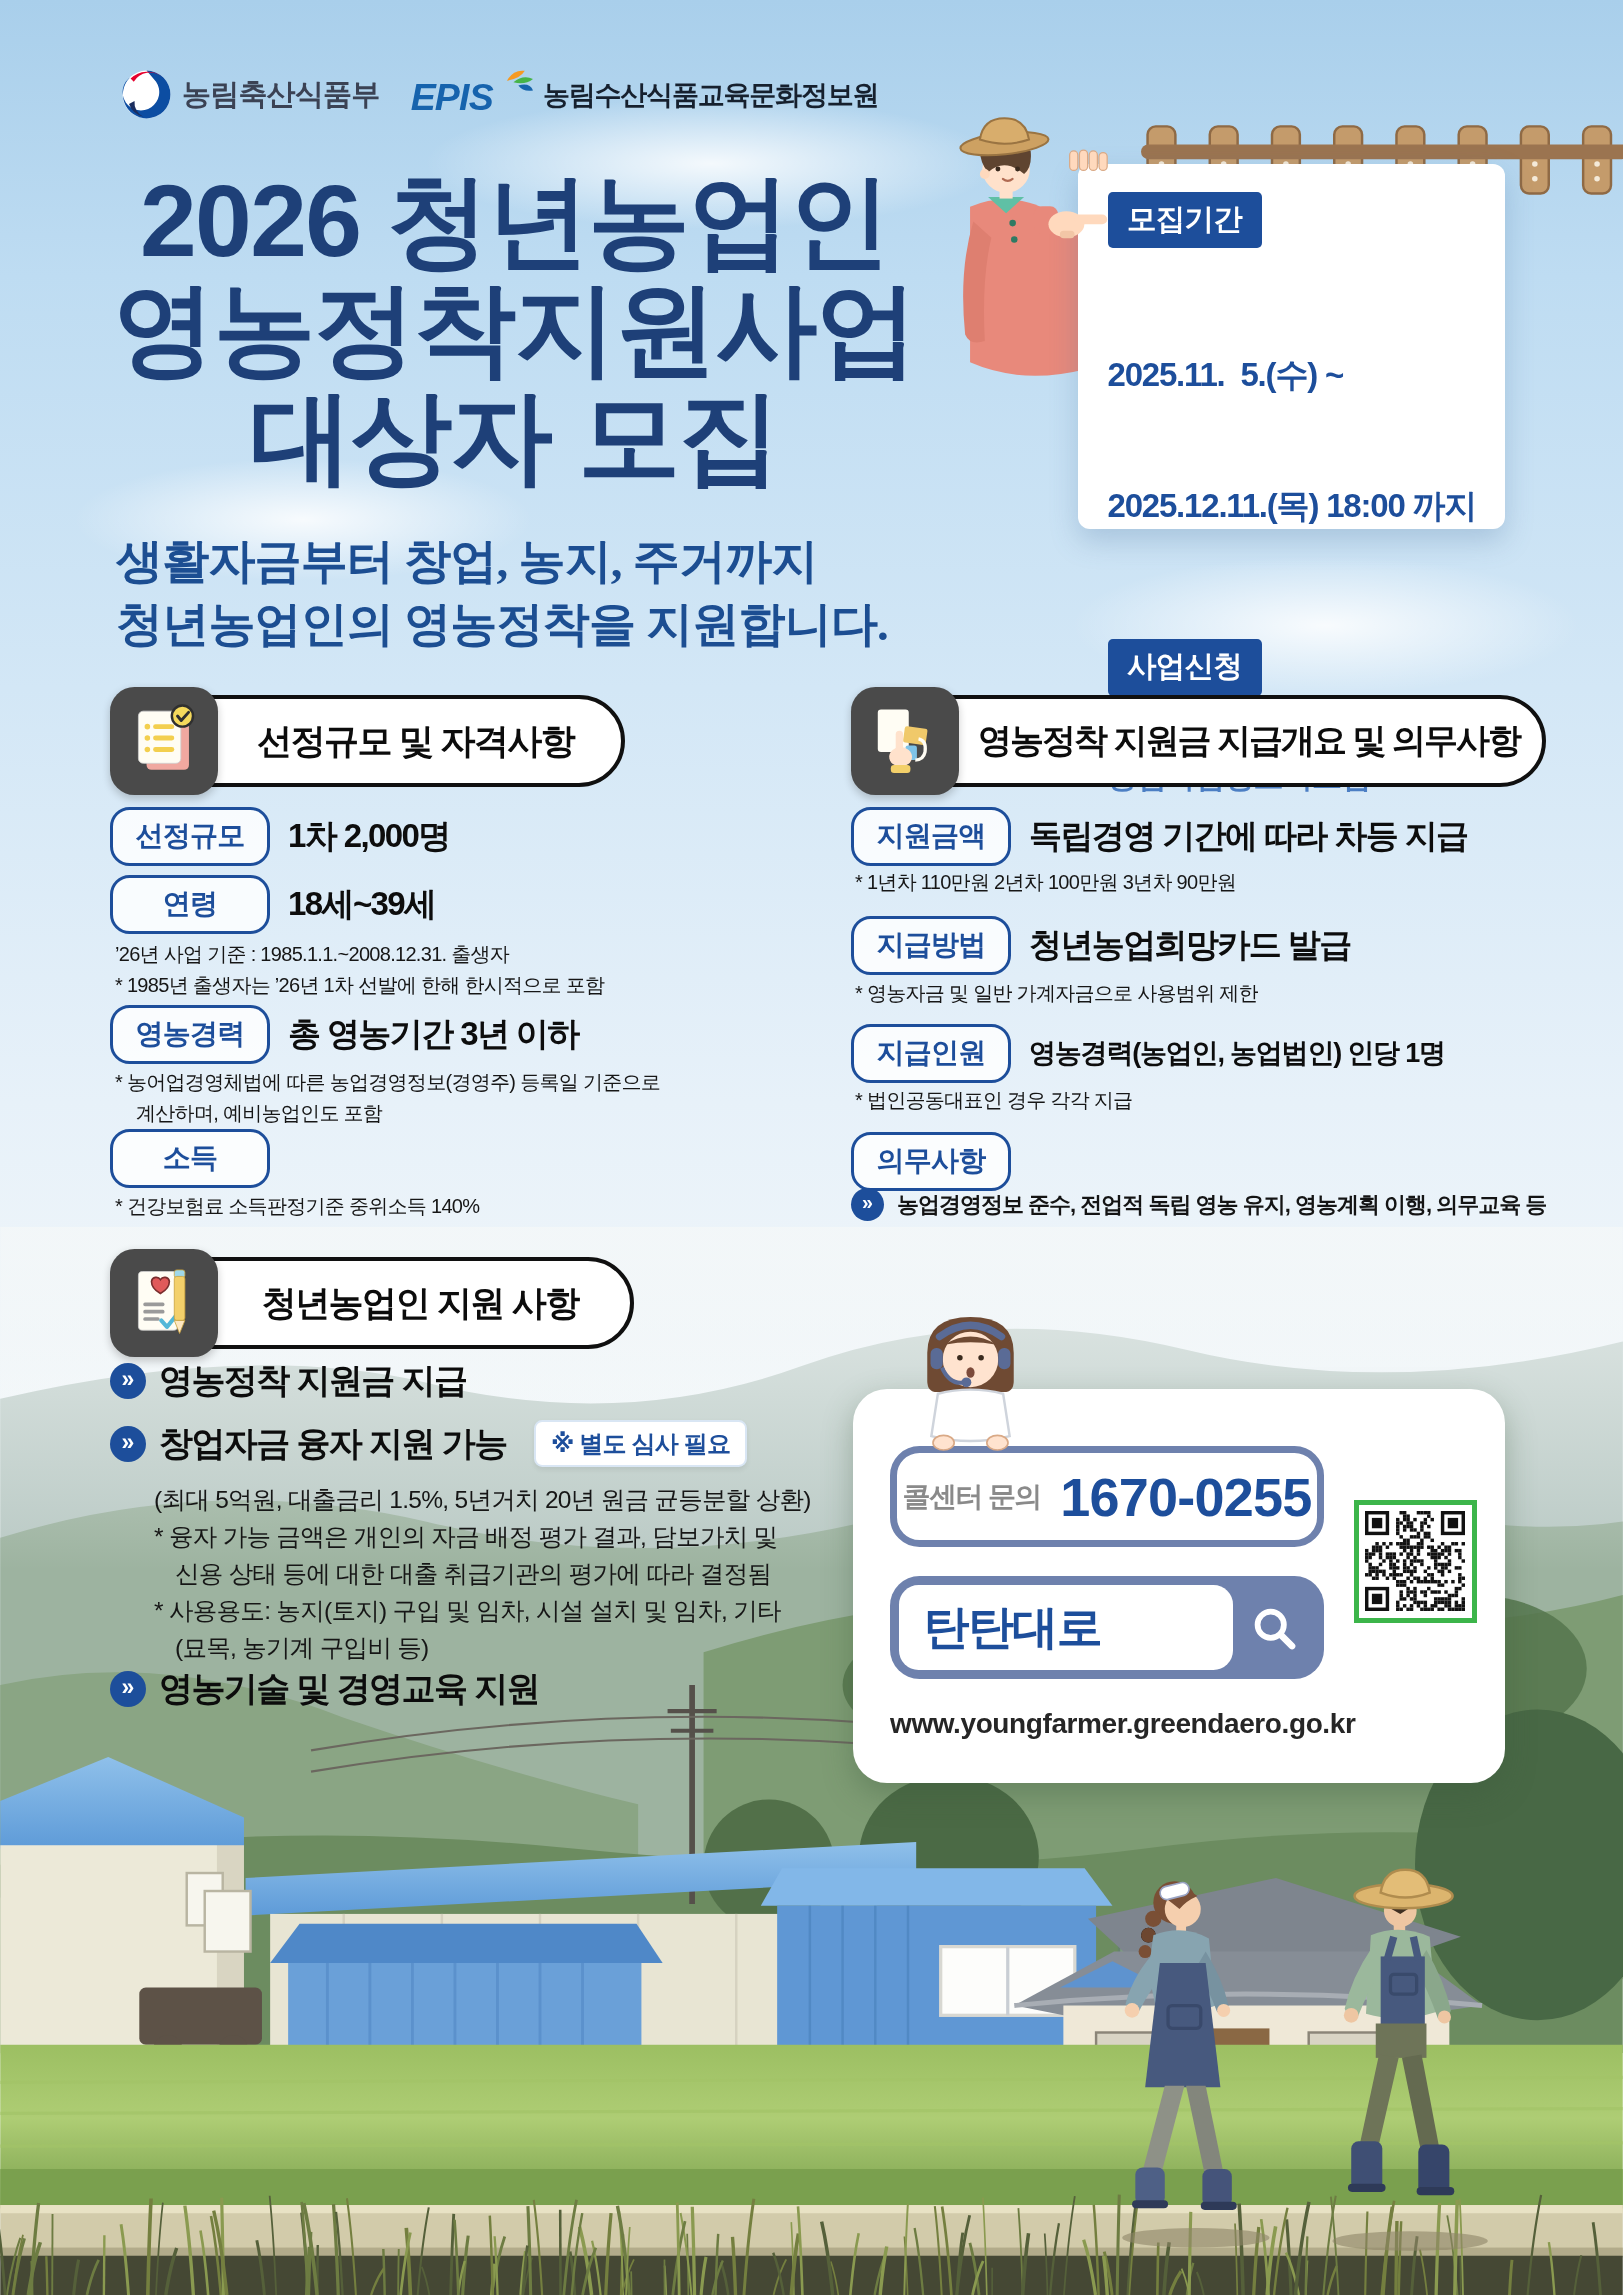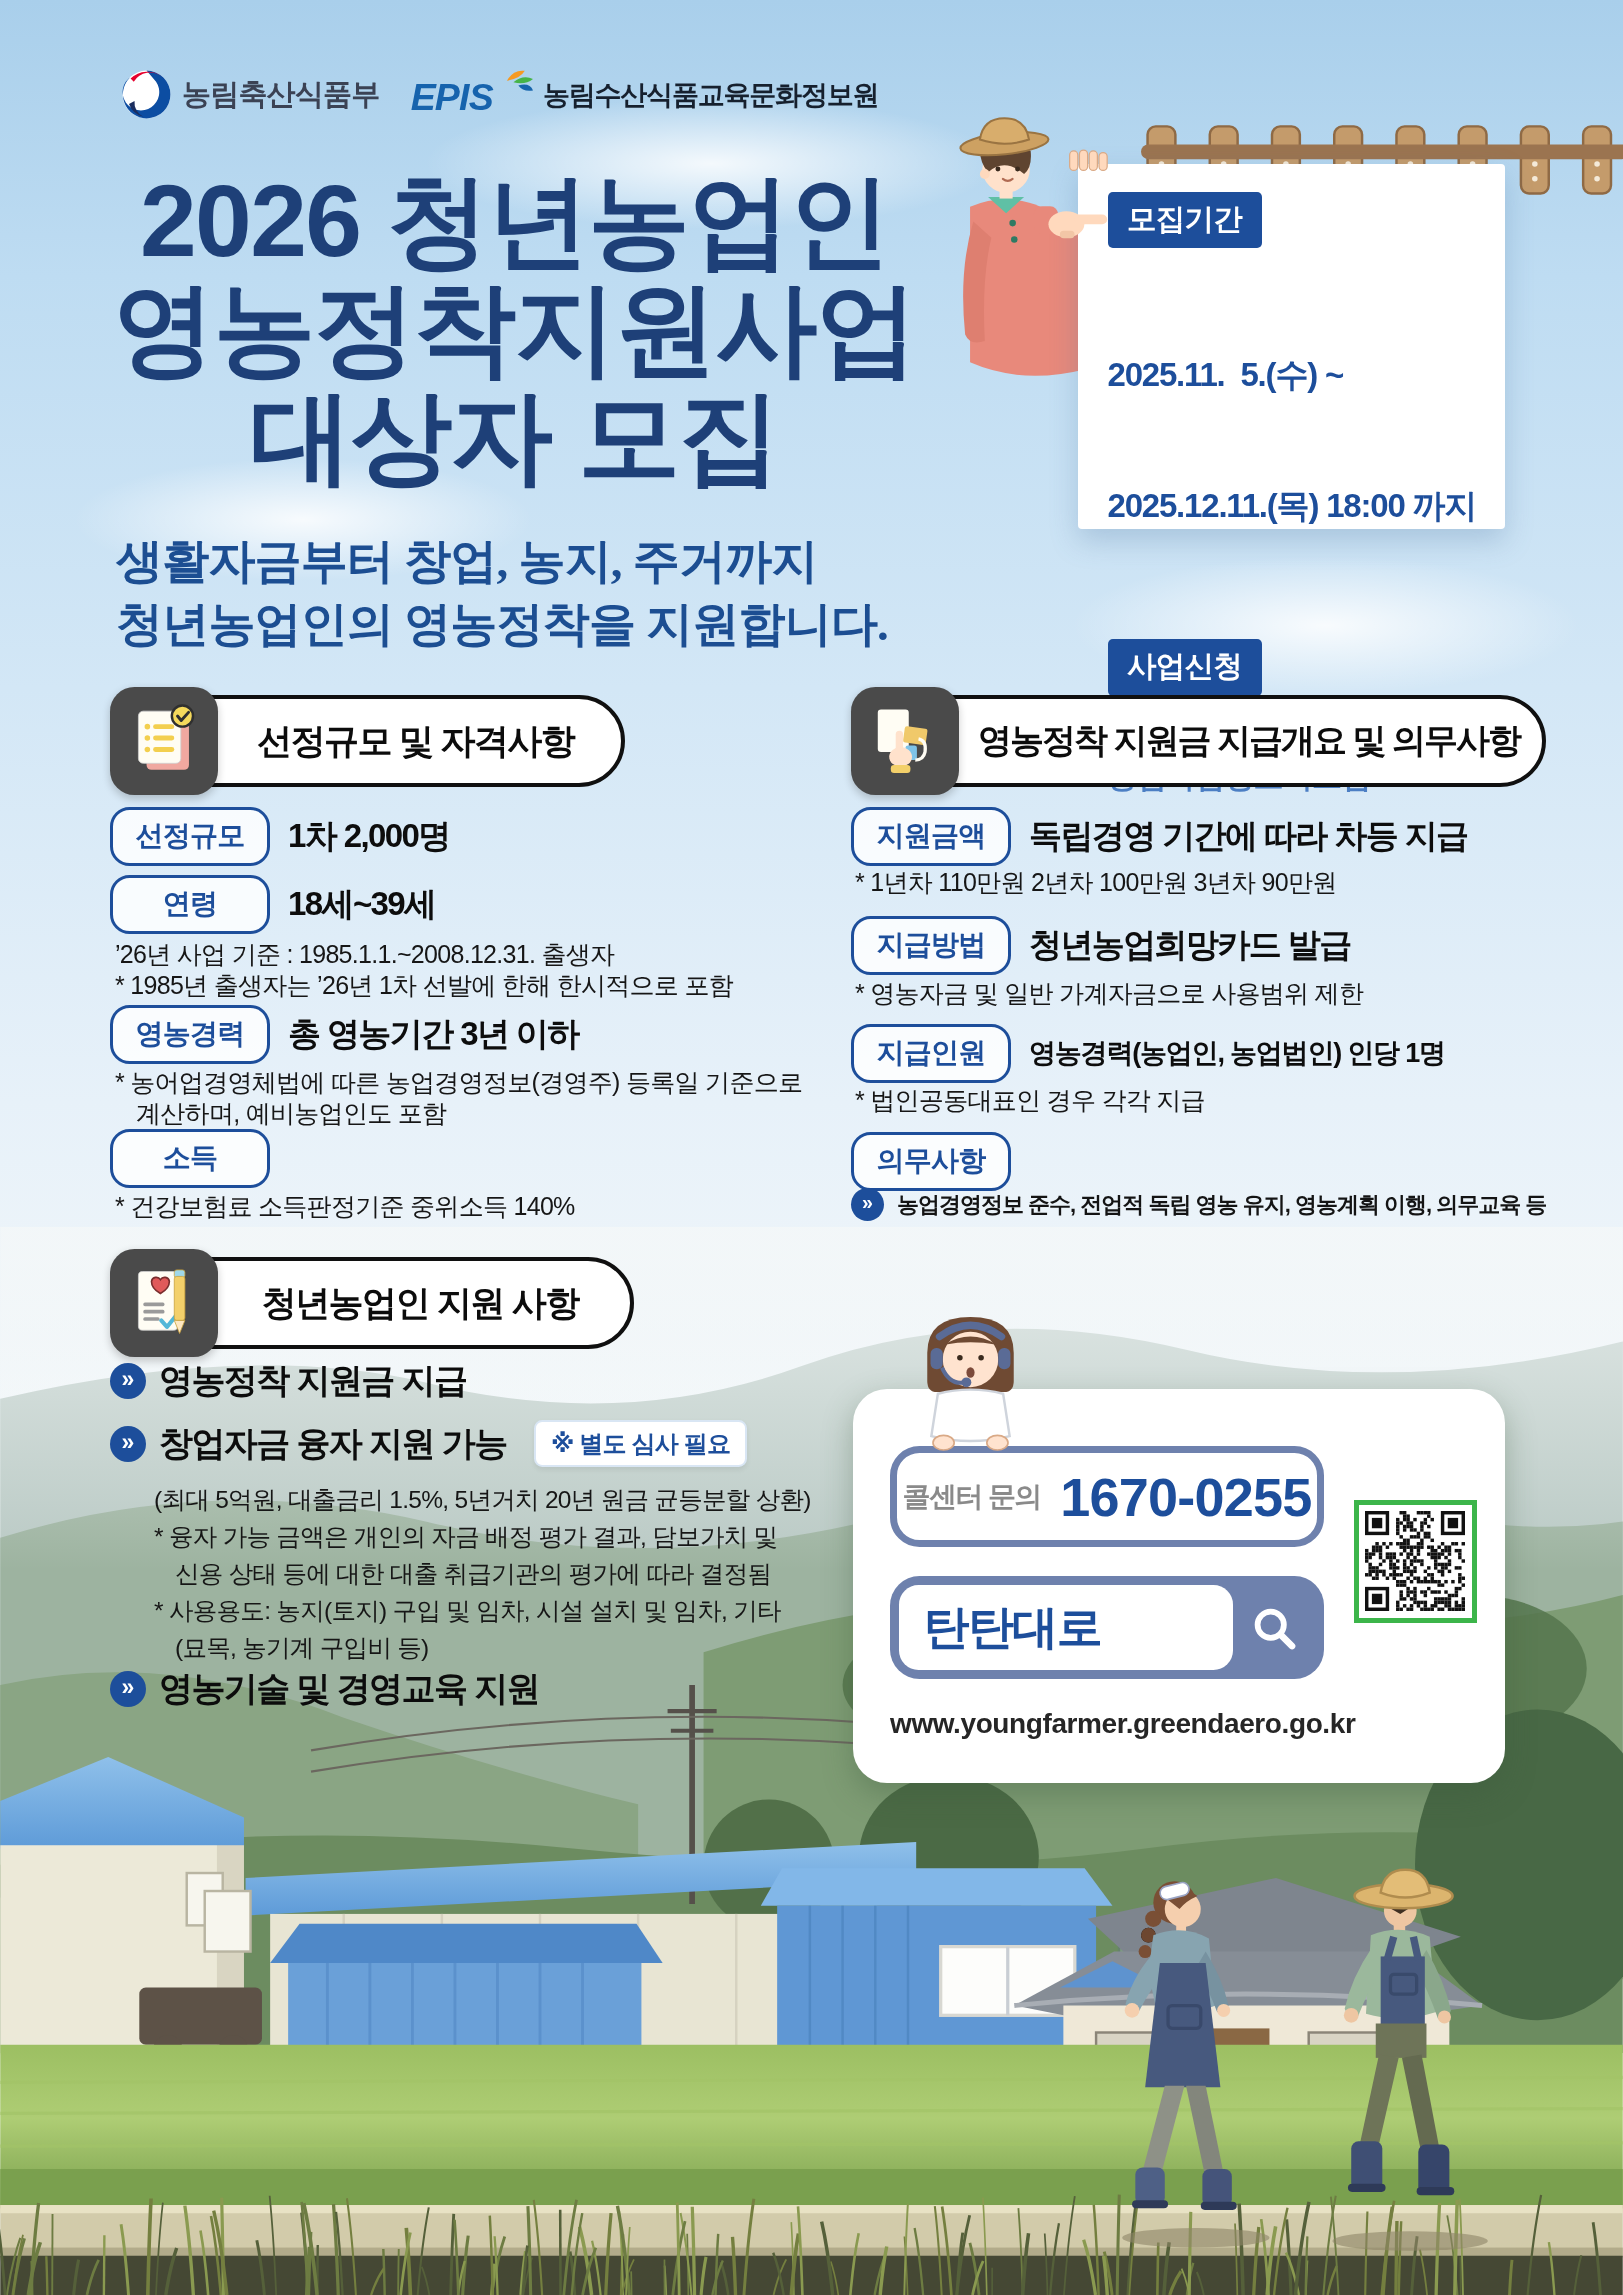--- a/index.html
+++ b/index.html
@@ -11,21 +11,21 @@
   
   .logos{position:absolute;left:121px;top:69px;display:flex;align-items:center;gap:29.5px;z-index:4;}
   .logo-unit{display:flex;align-items:center;gap:10px;}
   .mafra-text{font-size:29px;font-weight:700;color:#3b4254;letter-spacing:-0.8px;}
   .epis-text{font-size:27px;font-weight:800;color:#16202e;letter-spacing:-1.2px;}
   
   .fence{position:absolute;left:1141px;top:118px;z-index:1;}
   .farmer-char{position:absolute;left:916px;top:115px;z-index:1;}
   .farmer-hand{position:absolute;left:1032px;top:146px;z-index:3;}
   .ncard{position:absolute;left:1078px;top:164px;width:427px;height:365px;background:#fff;
-    border-radius:4px;box-shadow:0 11.5px 28px rgba(80,120,160,.28);z-index:2;
+    border-radius:12px;box-shadow:0 11.5px 28px rgba(80,120,160,.28);z-index:2;
     padding:28px 0 0 29.5px;box-sizing:border-box;}
   .pill-badge{display:inline-block;background:var(--navy,#1d4e9b);color:#fff;font-size:29.5px;
     font-weight:900;padding:8.2px 19.6px;border-radius:4.9px;letter-spacing:-0.8px;}
   .ncard-dates{margin-top:18px;font-size:33px;font-weight:900;color:var(--navy,#1d4e9b);
     line-height:1.32;letter-spacing:-1.2px;white-space:pre;}
   .ncard-apply{margin-top:24.5px;}
   .ncard-url{margin-top:16.4px;font-size:33px;font-weight:800;color:var(--navy,#1d4e9b);letter-spacing:-0.8px;}
   .ncard-system{margin-top:6.5px;font-size:30px;font-weight:600;color:var(--link-blue,#4c7fc4);letter-spacing:-0.8px;}
   
   .title{position:absolute;left:113px;top:167px;z-index:2;color:var(--title-navy,#1e4078);
@@ -41,21 +41,21 @@
   .sec-wide .sec-pill{font-size:34px;letter-spacing:-2px;padding:0 21px 0 75px;}
   .sec-icon{position:absolute;left:0;top:-8.2px;width:108px;height:108px;background:#4a4a4a;
     border-radius:24.5px;display:flex;align-items:center;justify-content:center;box-shadow:0 3.3px 8.2px rgba(0,0,0,.2);}
   
   .row{position:absolute;display:flex;align-items:center;gap:18px;z-index:2;}
   .rbadge{min-width:160px;box-sizing:border-box;border:3.3px solid var(--navy,#1d4e9b);border-radius:19.6px;
     padding:7.4px 14.7px;font-size:28px;font-weight:900;color:var(--navy,#1d4e9b);background:rgba(255,255,255,.82);
     text-align:center;letter-spacing:-0.8px;}
   .rlabel{font-size:33px;font-weight:900;color:#0d0d0d;letter-spacing:-1.6px;white-space:nowrap;}
   .row.small .rlabel{font-size:27px;letter-spacing:-1.2px;}
-  .note{position:absolute;font-size:25px;font-weight:500;color:#161616;line-height:31px;
+  .note{position:absolute;font-size:20px;font-weight:500;color:#161616;line-height:31px;
     letter-spacing:-0.7px;z-index:2;white-space:nowrap;}
   .note .ind{display:block;padding-left:21px;}
   .bullet-row{position:absolute;display:flex;align-items:center;gap:13px;z-index:2;}
   .bdot{width:36px;height:36px;min-width:36px;border-radius:50%;background:var(--navy,#1d4e9b);color:#fff;
     display:flex;align-items:center;justify-content:center;font-size:23px;font-weight:900;padding-bottom:3.3px;box-sizing:border-box;}
   .btext{font-size:34px;font-weight:900;color:#0c0c0c;letter-spacing:-1.6px;white-space:nowrap;}
   .btext-sm{font-size:22px;font-weight:600;color:#141414;letter-spacing:-1px;white-space:nowrap;}
   .tag{margin-left:14.7px;background:#fff;border:2.5px solid #d9e6f4;border-radius:8.2px;padding:5.7px 14.7px;
     color:var(--navy,#1d4e9b);font-size:24px;font-weight:800;letter-spacing:-0.8px;box-shadow:0 2.5px 4.9px rgba(0,0,0,.07);white-space:nowrap;}
   

